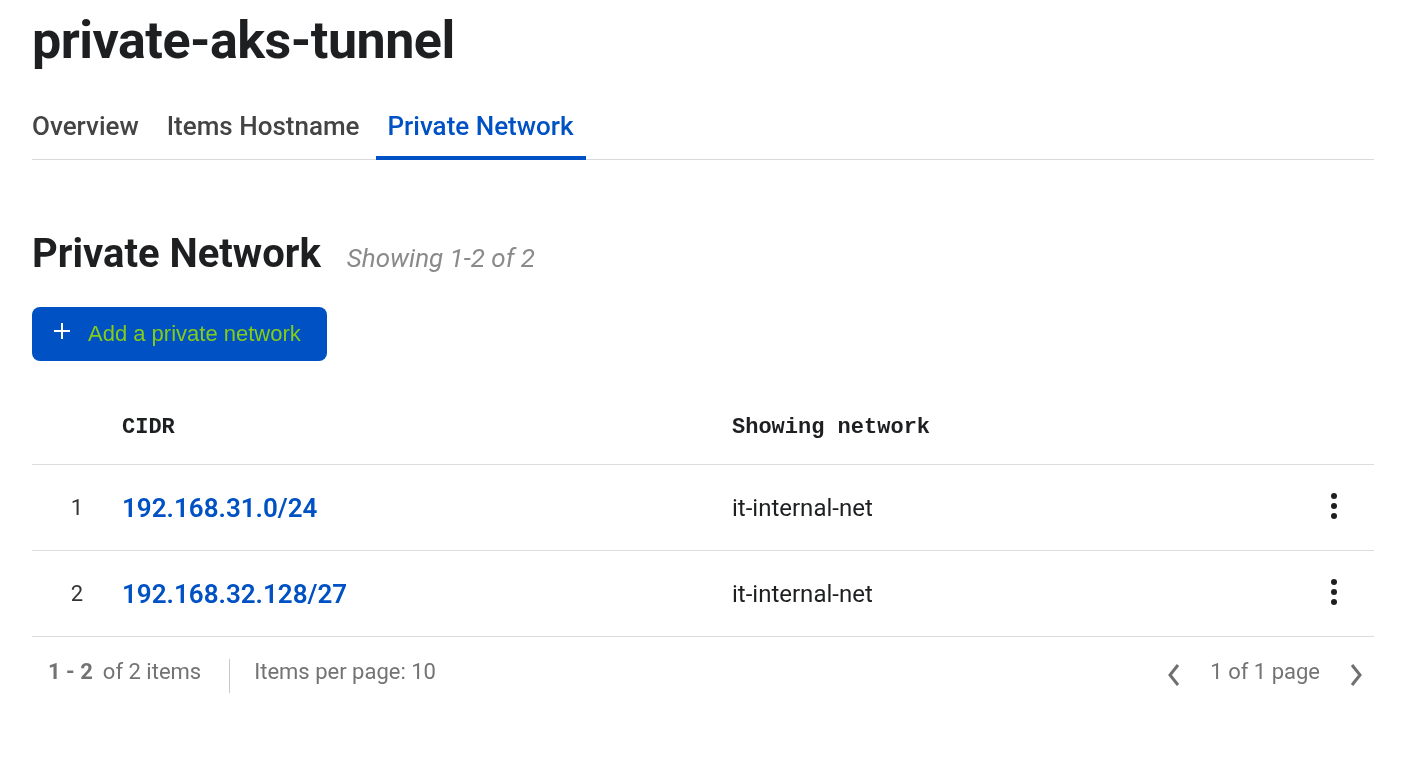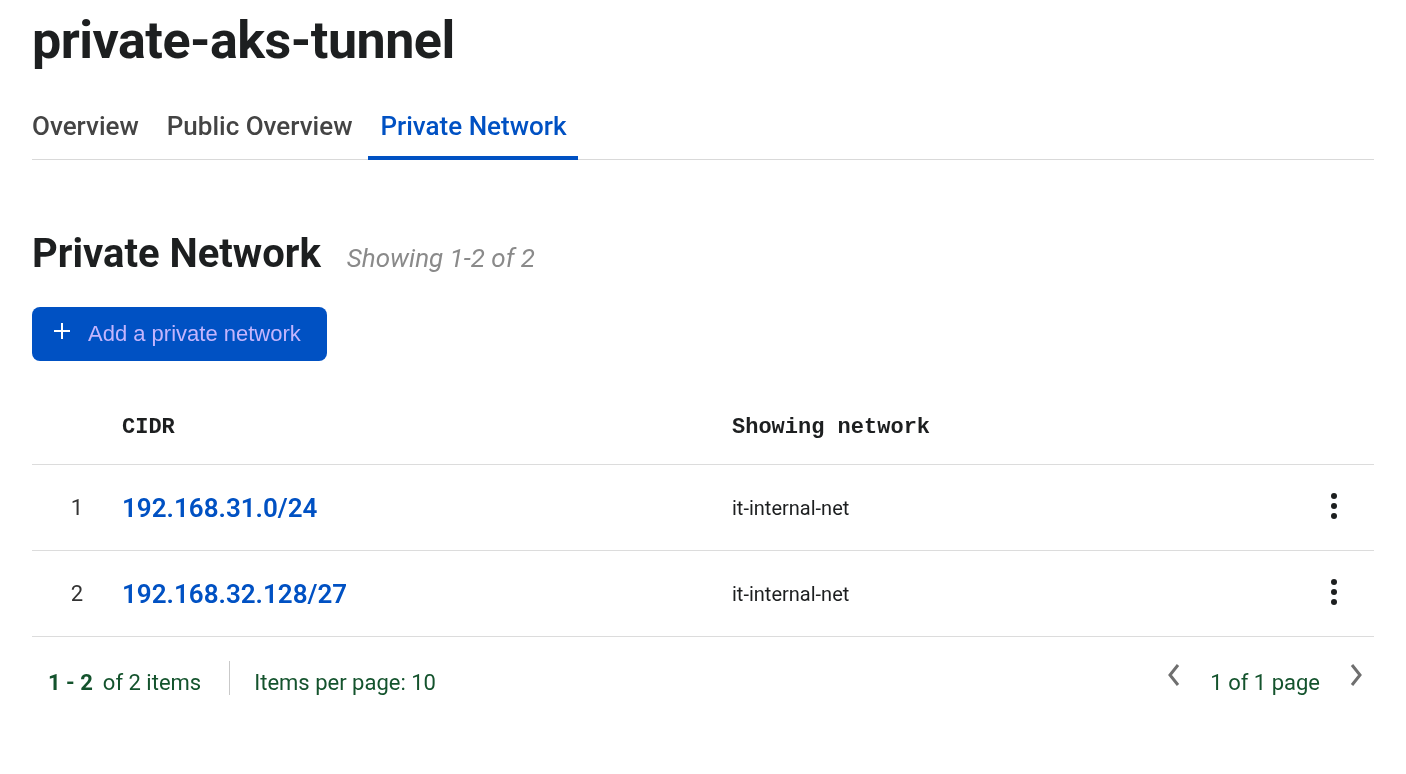--- a/index.html
+++ b/index.html
@@ -65,21 +65,21 @@
     font-style: italic;
     color: #8a8a8a;
   }
 
   .add-btn-wrap { padding: 20px 32px 40px 32px; }
   .add-btn {
     display: inline-flex;
     align-items: center;
     gap: 14px;
     background: #0051c3;
-    color: #c4b5fd;
+    color: #84cc16;
     font-size: 22px;
     font-weight: 500;
     border: none;
     border-radius: 8px;
     padding: 12px 26px 12px 18px;
     cursor: pointer;
   }
   .add-btn svg { stroke: #fff; }
 
   .table {
@@ -108,43 +108,43 @@
     text-align: center;
     color: #333;
   }
   .td-cidr {
     font-size: 26px;
     font-weight: 600;
     color: #0051c3;
     cursor: pointer;
   }
   .td-vnet {
-    font-size: 20px;
+    font-size: 24px;
     color: #1d1f20;
   }
   .td-actions {
     display: flex;
     justify-content: center;
   }
   .kebab {
     width: 36px; height: 36px;
     display: inline-flex;
     align-items: center;
     justify-content: center;
     cursor: pointer;
     border-radius: 4px;
   }
   .kebab svg { fill: #1d1f20; }
 
   .pager {
     display: flex;
-    align-items: flex-end;
+    align-items: flex-start;
     padding: 22px 32px 0 48px;
     font-size: 22px;
-    color: #14532d;
+    color: #737373;
   }
   .pager .range { font-weight: 700; margin-right: 10px;}
   .pager .of-items { margin-right: 24px; }
   .pager .divider {
     width: 1px; height: 34px; background: #c9c9c9; margin: 0 24px 0 4px;
   }
   .pager .spacer { flex: 1; }
   .pager .nav-btn {
     width: 36px; height: 36px;
     display: inline-flex;
@@ -159,21 +159,21 @@
 </style>
 </head>
 <body>
 
 <div class="page">
 
   <h1 class="page-title">private-aks-tunnel</h1>
 
   <nav class="tabs">
     <div class="tab">Overview</div>
-    <div class="tab">Public Overview</div>
+    <div class="tab">Items Hostname</div>
     <div class="tab active">Private Network</div>
   </nav>
 
   <div class="section-header">
     <div class="section-title">Private Network</div>
     <div class="section-sub">Showing 1-2 of 2</div>
   </div>
 
   <div class="add-btn-wrap">
     <button class="add-btn">

